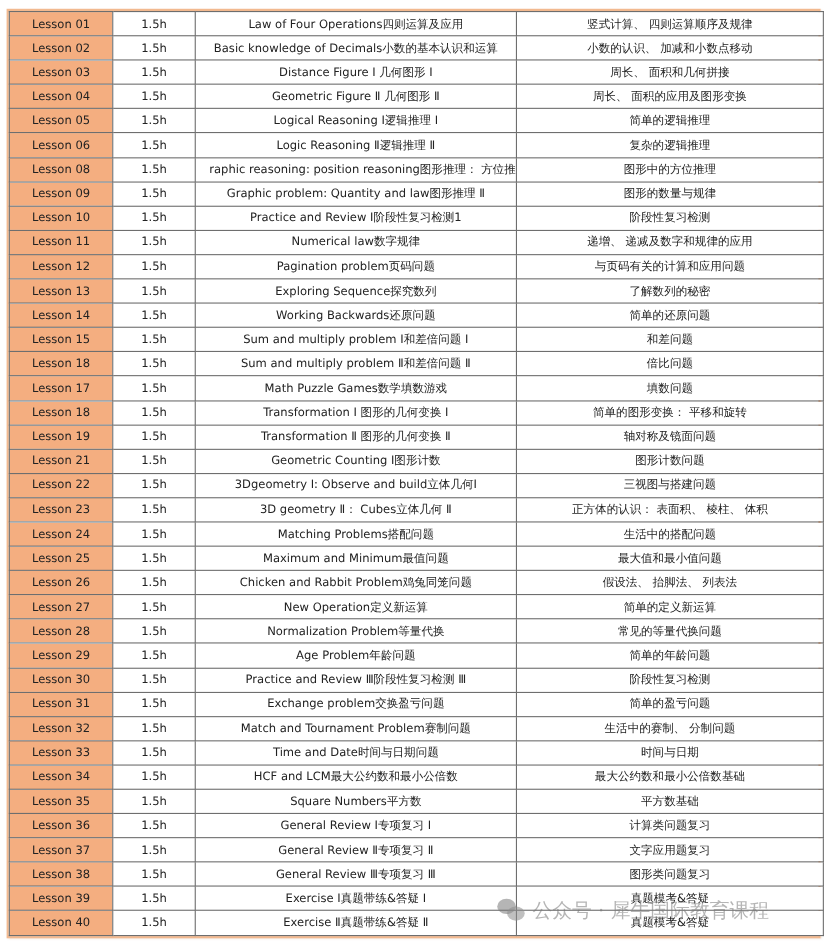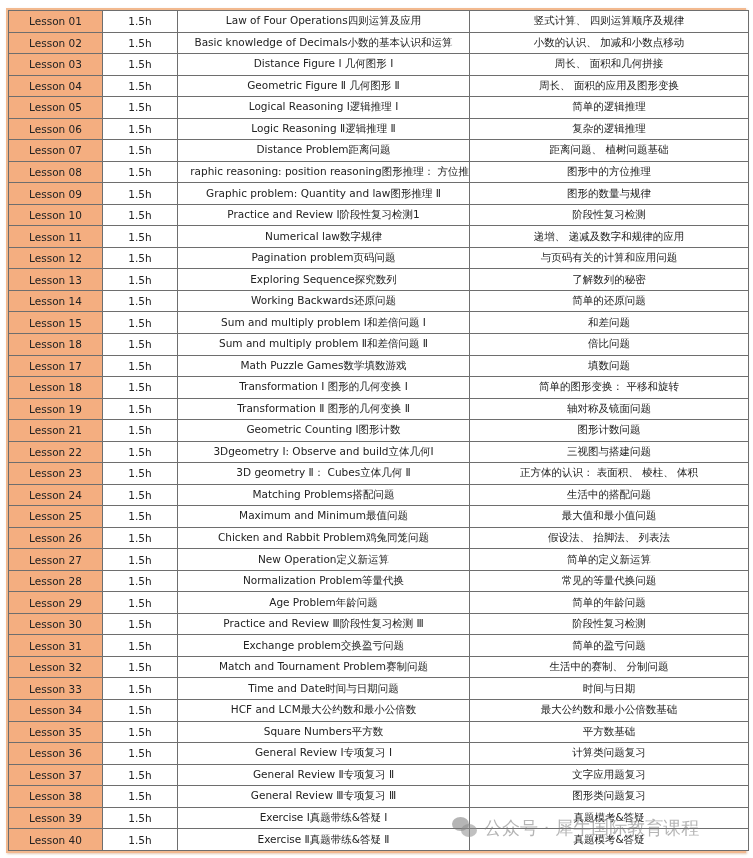--- a/index.html
+++ b/index.html
@@ -70,26 +70,20 @@
           <td class="c-lesson"><span>Lesson 05</span></td>
           <td class="c-dur"><span>1.5h</span></td>
           <td class="c-topic"><span>Logical Reasoning Ⅰ逻辑推理 Ⅰ</span></td>
           <td class="c-content"><span>简单的逻辑推理</span></td>
         </tr>
         <tr>
           <td class="c-lesson"><span>Lesson 06</span></td>
           <td class="c-dur"><span>1.5h</span></td>
           <td class="c-topic"><span>Logic Reasoning Ⅱ逻辑推理 Ⅱ</span></td>
           <td class="c-content"><span>复杂的逻辑推理</span></td>
-        </tr>
-        <tr>
-          <td class="c-lesson"><span>Lesson 07</span></td>
-          <td class="c-dur"><span>1.5h</span></td>
-          <td class="c-topic"><span>Distance Problem距离问题</span></td>
-          <td class="c-content"><span>距离问题、 植树问题基础</span></td>
         </tr>
         <tr>
           <td class="c-lesson"><span>Lesson 08</span></td>
           <td class="c-dur"><span>1.5h</span></td>
           <td class="c-topic clip"><span>raphic reasoning: position reasoning图形推理： 方位推</span></td>
           <td class="c-content"><span>图形中的方位推理</span></td>
         </tr>
         <tr>
           <td class="c-lesson"><span>Lesson 09</span></td>
           <td class="c-dur"><span>1.5h</span></td>

